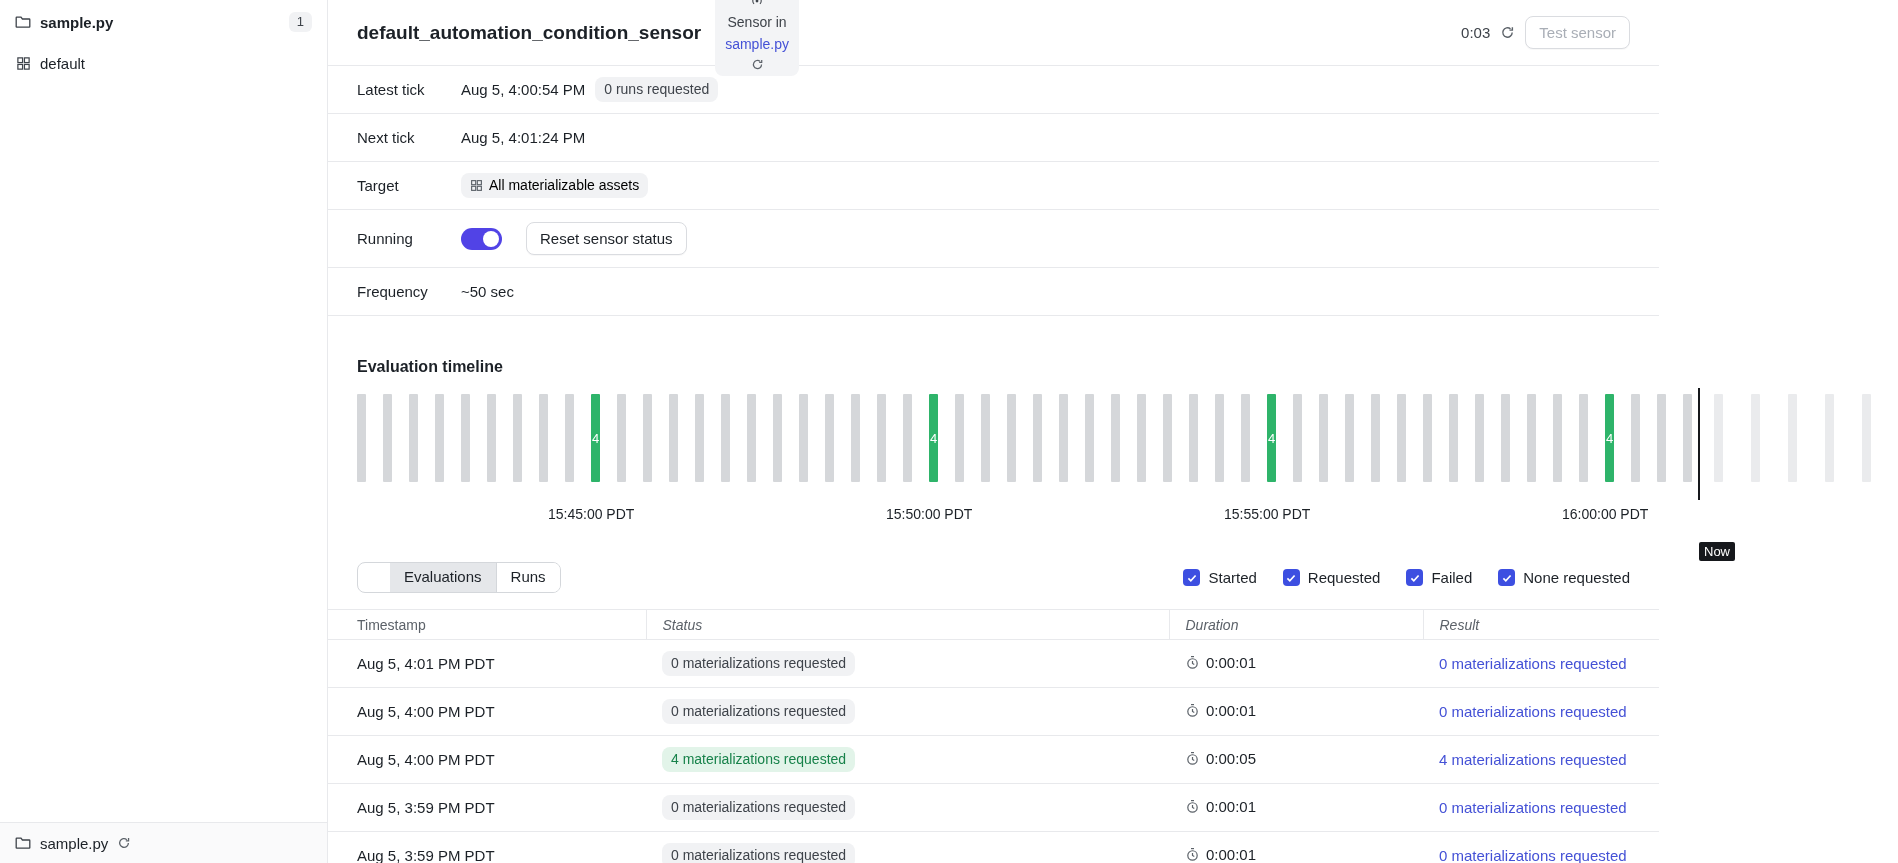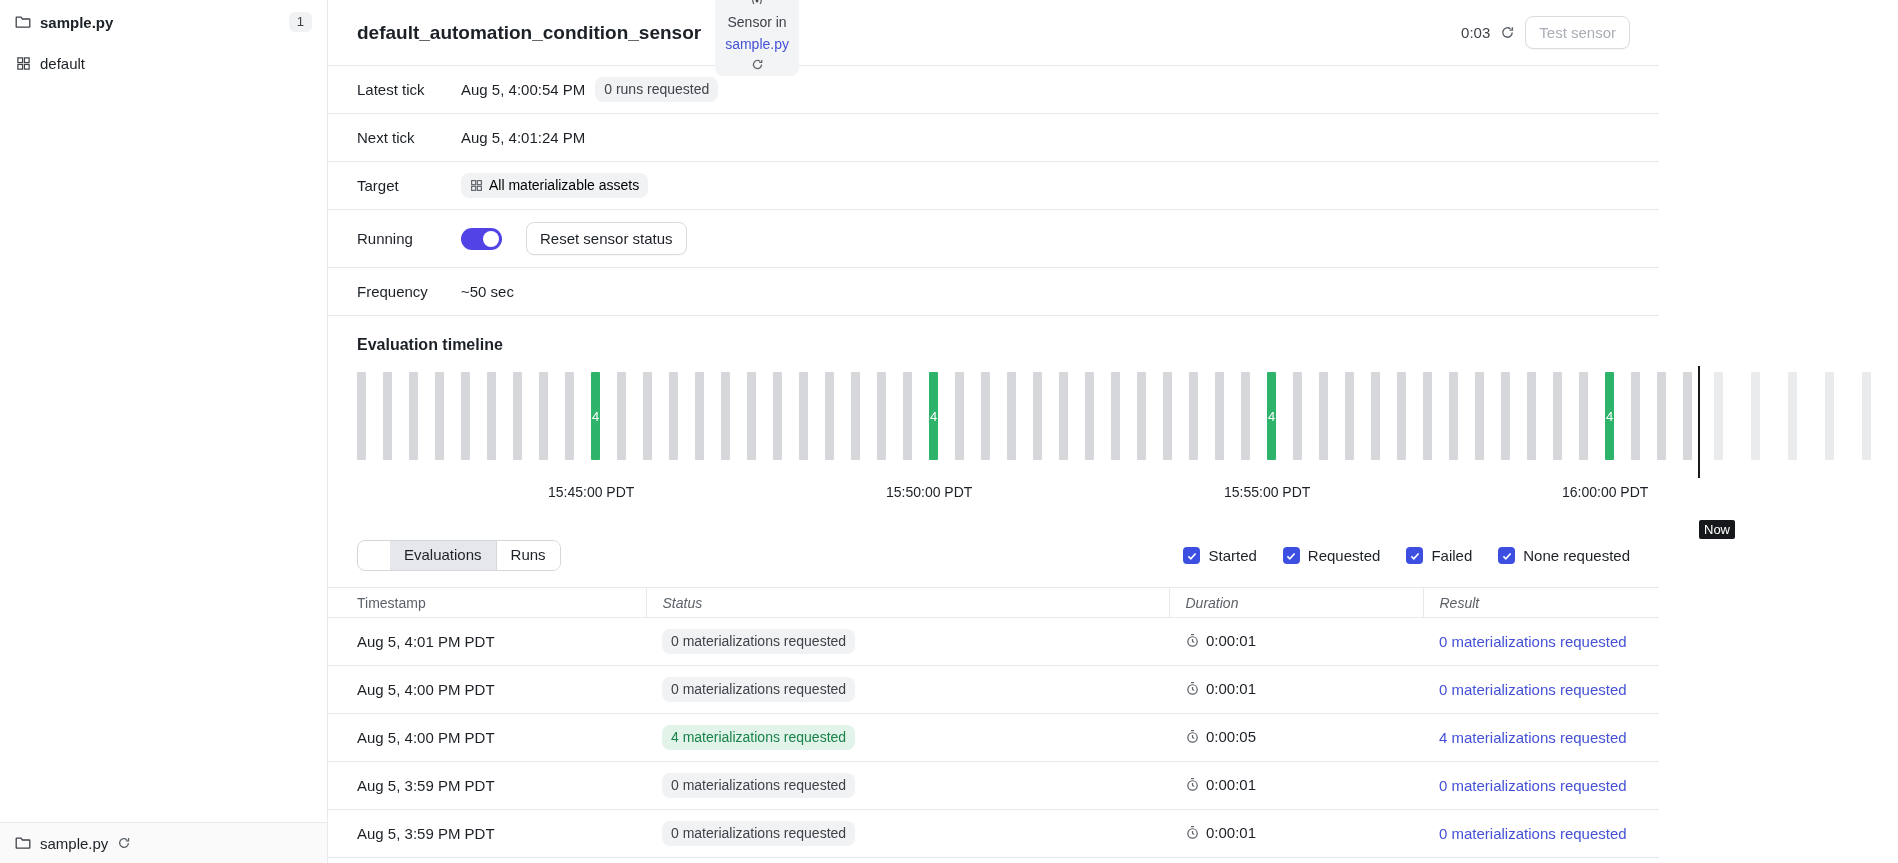--- a/index.html
+++ b/index.html
@@ -80,21 +80,21 @@
     background: #fff; top: 3px; left: 22px;
   }
   .reset-btn {
     height: 33px; padding: 0 13px; background: #fff;
     border: 1px solid #DADCE0; border-radius: 8px;
     font-size: 15px; color: #1C2127; font-family: inherit; cursor: pointer;
     box-shadow: 0 1px 1px rgba(0,0,0,0.03); margin-left: 14px;
   }
 
   
-  .tl-title { font-size: 16px; font-weight: 700; margin: 20px 29px 0; }
+  .tl-title { font-size: 16px; font-weight: 700; margin: 42px 29px 0; }
   .timeline { margin: 12px 29px 0; position: relative; }
   .tl-chart { position: relative; height: 112px; }
   .tlbar {
     position: absolute; top: 6px; width: 9px; height: 88px;
     background: #D5D7DA; border-radius: 1px; cursor: pointer;
   }
   .tlbar.green { background: #2EB46A; }
   .tlbar.green span {
     position: absolute; left: 50%; top: 50%; transform: translate(-50%,-50%);
     color: #fff; font-size: 13px;

